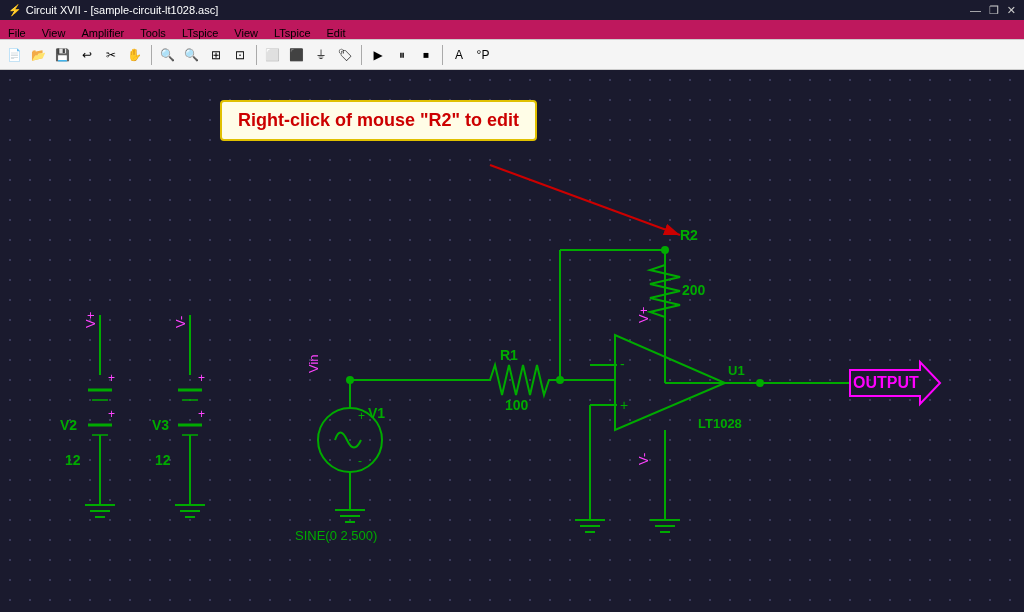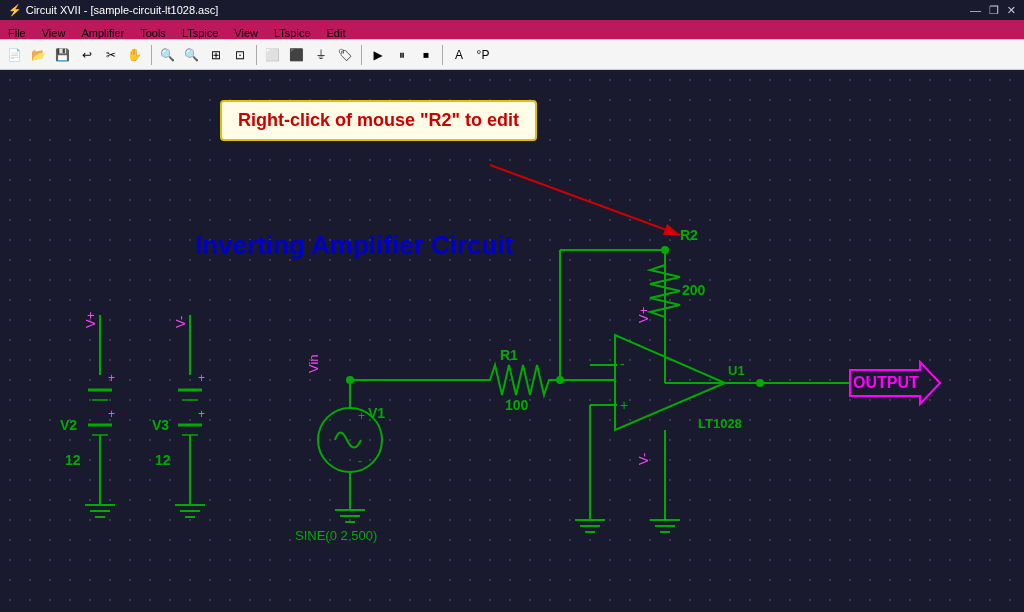--- a/index.html
+++ b/index.html
@@ -188,21 +188,20 @@
   <div class="tb-btn">A</div>
   <div class="tb-btn">°P</div>
 </div>
 
 <div class="canvas-area">
 
   <div class="tooltip-box">
     <span>Right-click of mouse "R2" to edit</span>
   </div>
 
-  <div class="circuit-title">Inverting Amplifier Circuit</div>
 
   <svg class="circuit-svg">
 
     <defs>
       <marker id="arrowhead" markerWidth="8" markerHeight="6" refX="8" refY="3" orient="auto">
         <polygon points="0 0, 8 3, 0 6" fill="#cc0000"></polygon>
       </marker>
     </defs>
     <line x1="490" y1="95" x2="680" y2="165" stroke="#cc0000" stroke-width="2" marker-end="url(#arrowhead)"></line>
 

